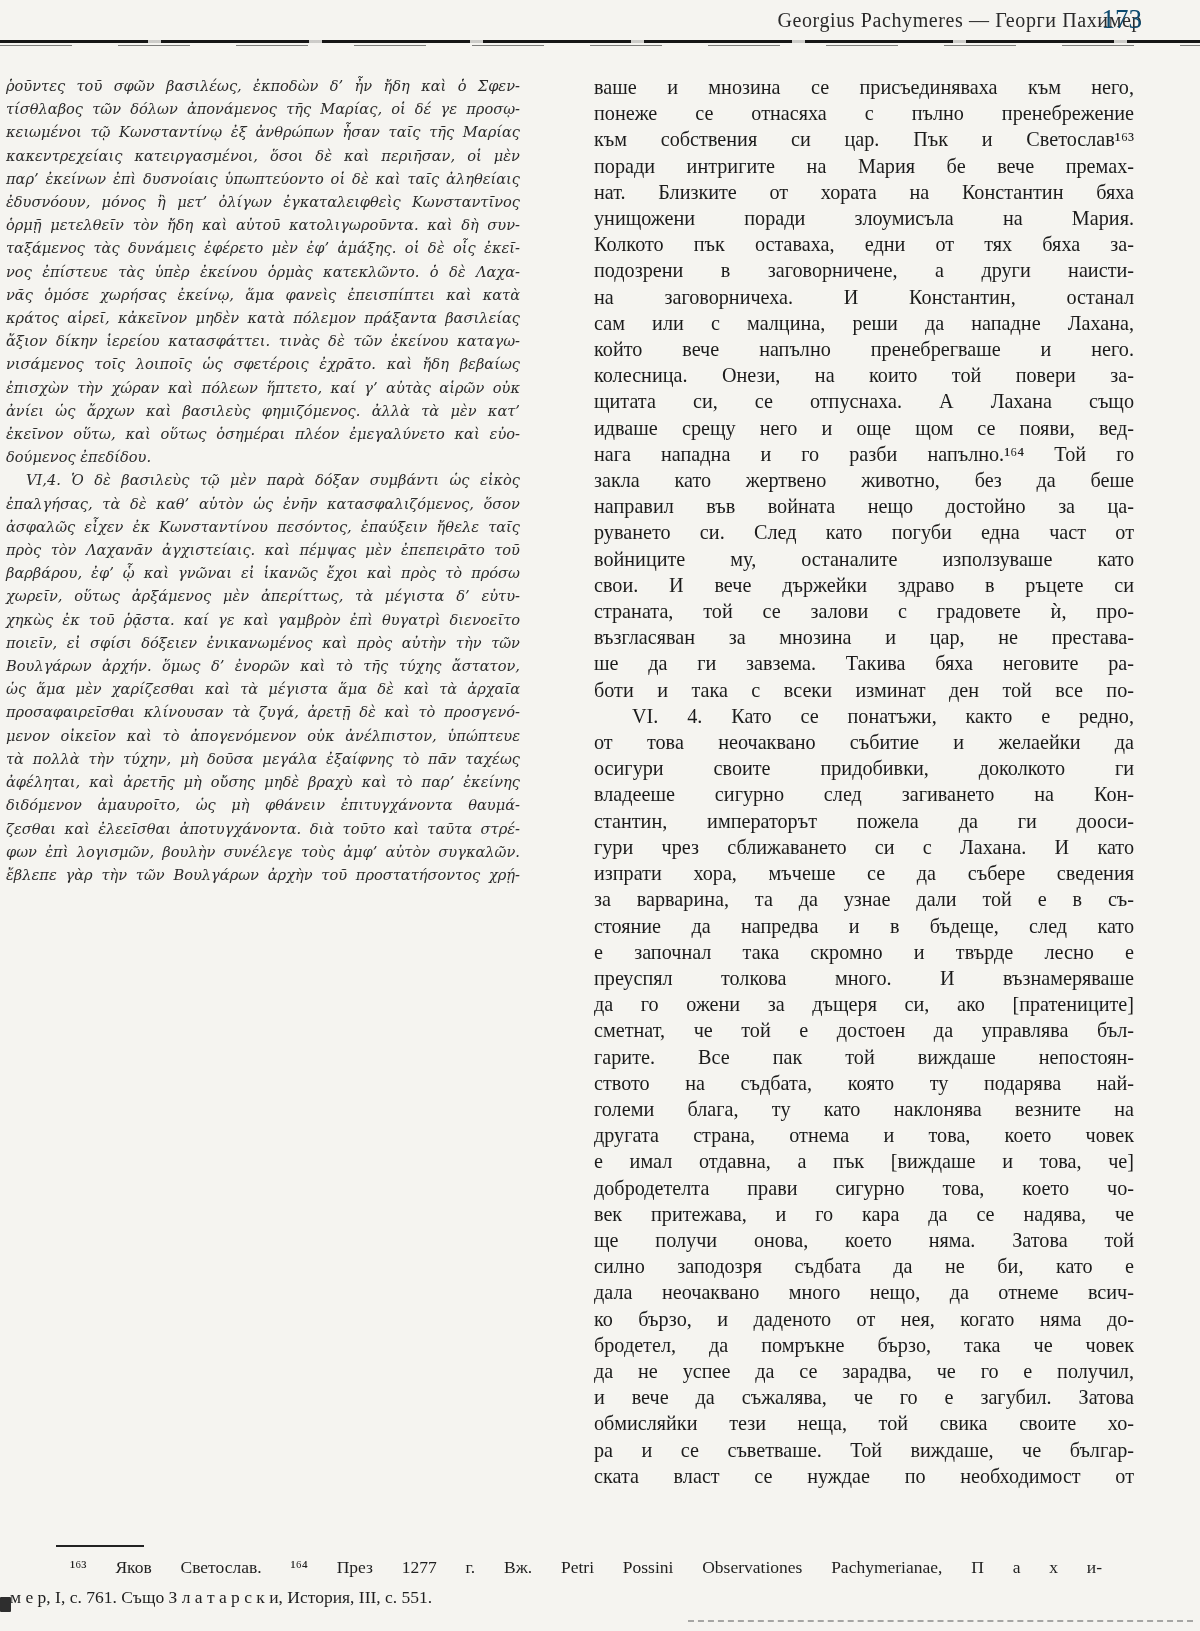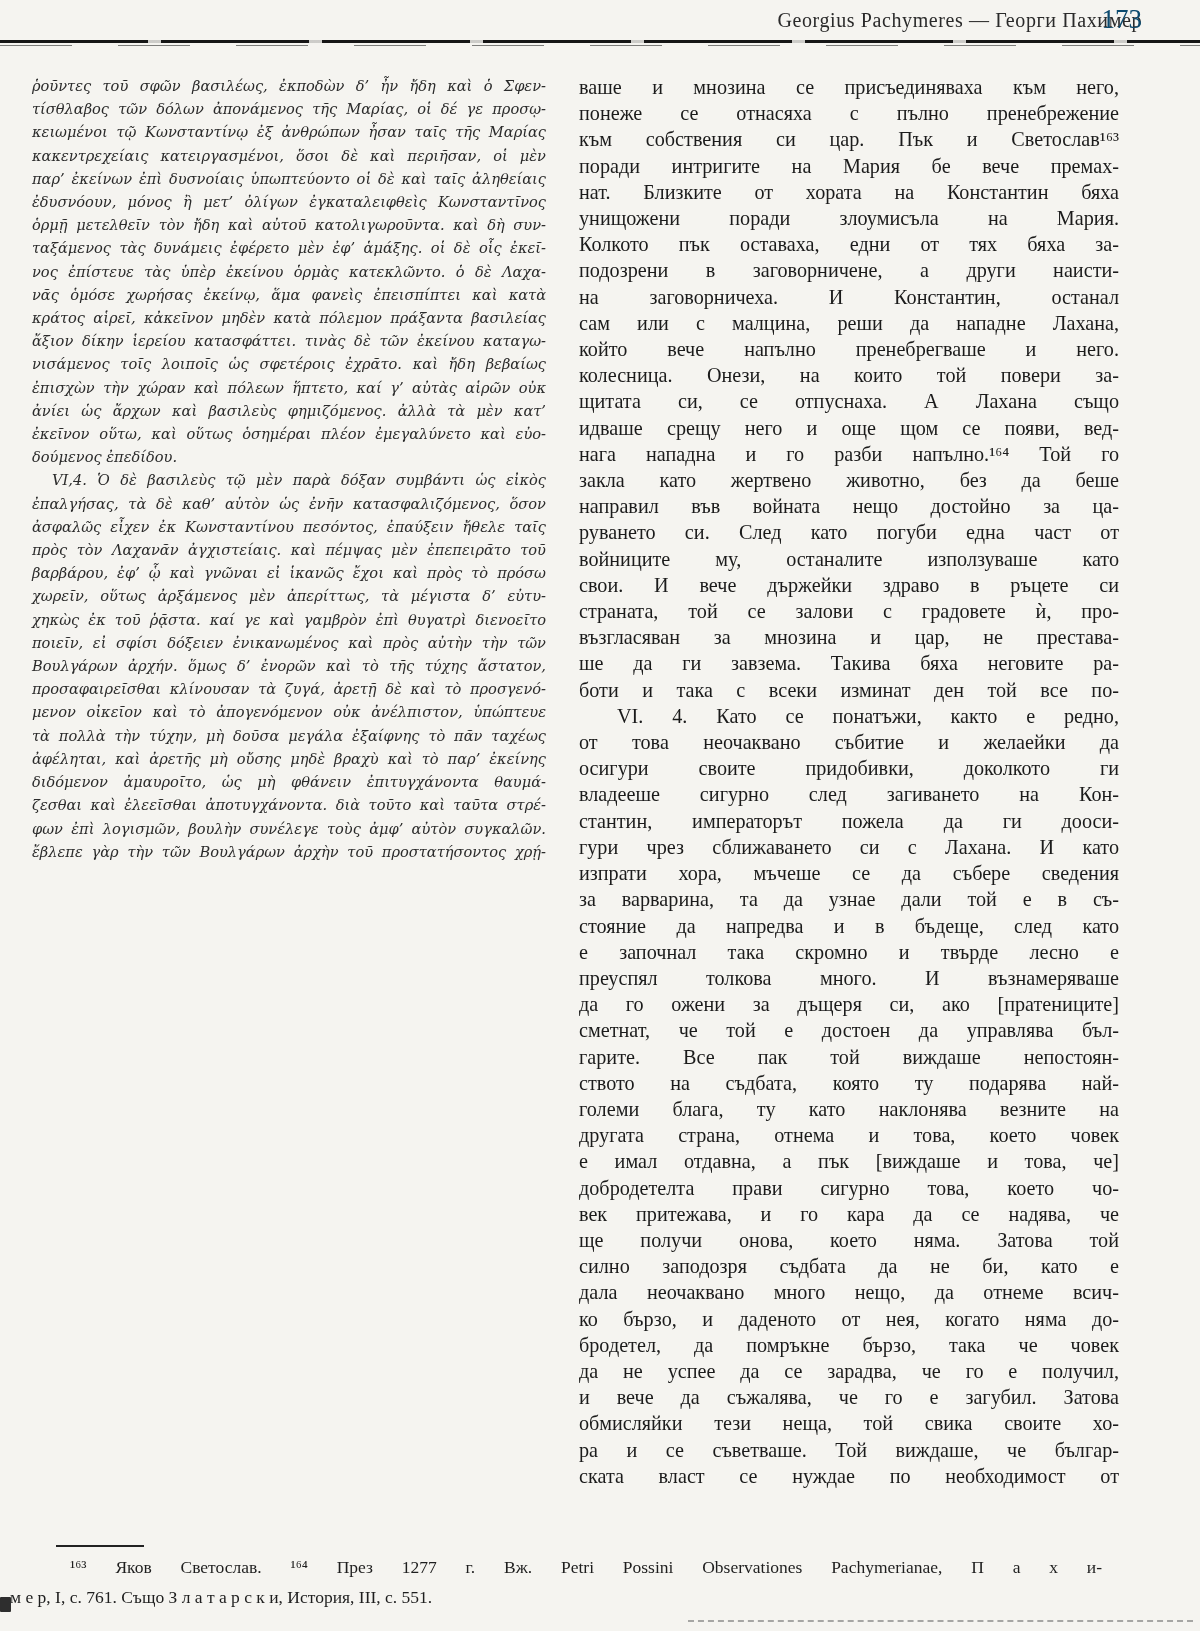--- a/index.html
+++ b/index.html
@@ -30,37 +30,38 @@
     background-image:
       repeating-linear-gradient(90deg,#161616 0 148px, rgba(22,22,22,.18) 148px 161px),
       repeating-linear-gradient(90deg, rgba(25,25,25,.55) 0 72px, transparent 72px 118px);
     background-size:100% 3px,100% 1px;
     background-position:0 1px,0 6px;
     background-repeat:no-repeat,no-repeat;
   }
 
   
   .columns{
-    position:absolute;top:74px;left:32px;
+    position:absolute;top:74px;left:6px;
     display:flex;gap:33px;align-items:flex-start;
   }
   .col{}
   .col.greek{
     width:514px;
     font-family:"DejaVu Serif", serif;
     font-style:italic;
     font-size:14.6px;
     line-height:23.2px;
     color:#2b2b2b;
   }
   .col.bulg{
     width:540px;
     font-size:20.2px;
     line-height:26.2px;
     color:#1b1b1b;
+    margin-left:41px;
   }
   .tline{
     text-align:justify;
     text-align-last:justify;
     white-space:normal;
   }
   .tline.short{text-align-last:left;}
   .greek .tline.indent{text-indent:20px;}
   .bulg .tline.indent{text-indent:38px;}
 
@@ -117,20 +118,21 @@
         <div class="tline short">δούμενος ἐπεδίδου.</div>
         <div class="tline indent">VI,4. Ὁ δὲ βασιλεὺς τῷ μὲν παρὰ δόξαν συμβάντι ὡς εἰκὸς</div>
         <div class="tline">ἐπαλγήσας, τὰ δὲ καθ’ αὑτὸν ὡς ἐνῆν κατασφαλιζόμενος, ὅσον</div>
         <div class="tline">ἀσφαλῶς εἶχεν ἐκ Κωνσταντίνου πεσόντος, ἐπαύξειν ἤθελε ταῖς</div>
         <div class="tline">πρὸς τὸν Λαχανᾶν ἀγχιστείαις. καὶ πέμψας μὲν ἐπεπειρᾶτο τοῦ</div>
         <div class="tline">βαρβάρου, ἐφ’ ᾧ καὶ γνῶναι εἰ ἱκανῶς ἔχοι καὶ πρὸς τὸ πρόσω</div>
         <div class="tline">χωρεῖν, οὕτως ἀρξάμενος μὲν ἀπερίττως, τὰ μέγιστα δ’ εὐτυ-</div>
         <div class="tline">χηκὼς ἐκ τοῦ ῥᾷστα. καί γε καὶ γαμβρὸν ἐπὶ θυγατρὶ διενοεῖτο</div>
         <div class="tline">ποιεῖν, εἰ σφίσι δόξειεν ἐνικανωμένος καὶ πρὸς αὐτὴν τὴν τῶν</div>
         <div class="tline">Βουλγάρων ἀρχήν. ὅμως δ’ ἐνορῶν καὶ τὸ τῆς τύχης ἄστατον,</div>
+        <div class="tline">ὡς ἅμα μὲν χαρίζεσθαι καὶ τὰ μέγιστα ἅμα δὲ καὶ τὰ ἀρχαῖα</div>
         <div class="tline">προσαφαιρεῖσθαι κλίνουσαν τὰ ζυγά, ἀρετῇ δὲ καὶ τὸ προσγενό-</div>
         <div class="tline">μενον οἰκεῖον καὶ τὸ ἀπογενόμενον οὐκ ἀνέλπιστον, ὑπώπτευε</div>
         <div class="tline">τὰ πολλὰ τὴν τύχην, μὴ δοῦσα μεγάλα ἐξαίφνης τὸ πᾶν ταχέως</div>
         <div class="tline">ἀφέληται, καὶ ἀρετῆς μὴ οὔσης μηδὲ βραχὺ καὶ τὸ παρ’ ἐκείνης</div>
         <div class="tline">διδόμενον ἀμαυροῖτο, ὡς μὴ φθάνειν ἐπιτυγχάνοντα θαυμά-</div>
         <div class="tline">ζεσθαι καὶ ἐλεεῖσθαι ἀποτυγχάνοντα. διὰ τοῦτο καὶ ταῦτα στρέ-</div>
         <div class="tline">φων ἐπὶ λογισμῶν, βουλὴν συνέλεγε τοὺς ἀμφ’ αὐτὸν συγκαλῶν.</div>
         <div class="tline">ἔβλεπε γὰρ τὴν τῶν Βουλγάρων ἀρχὴν τοῦ προστατήσοντος χρῄ-</div>
       </div>
     <div class="col bulg">

